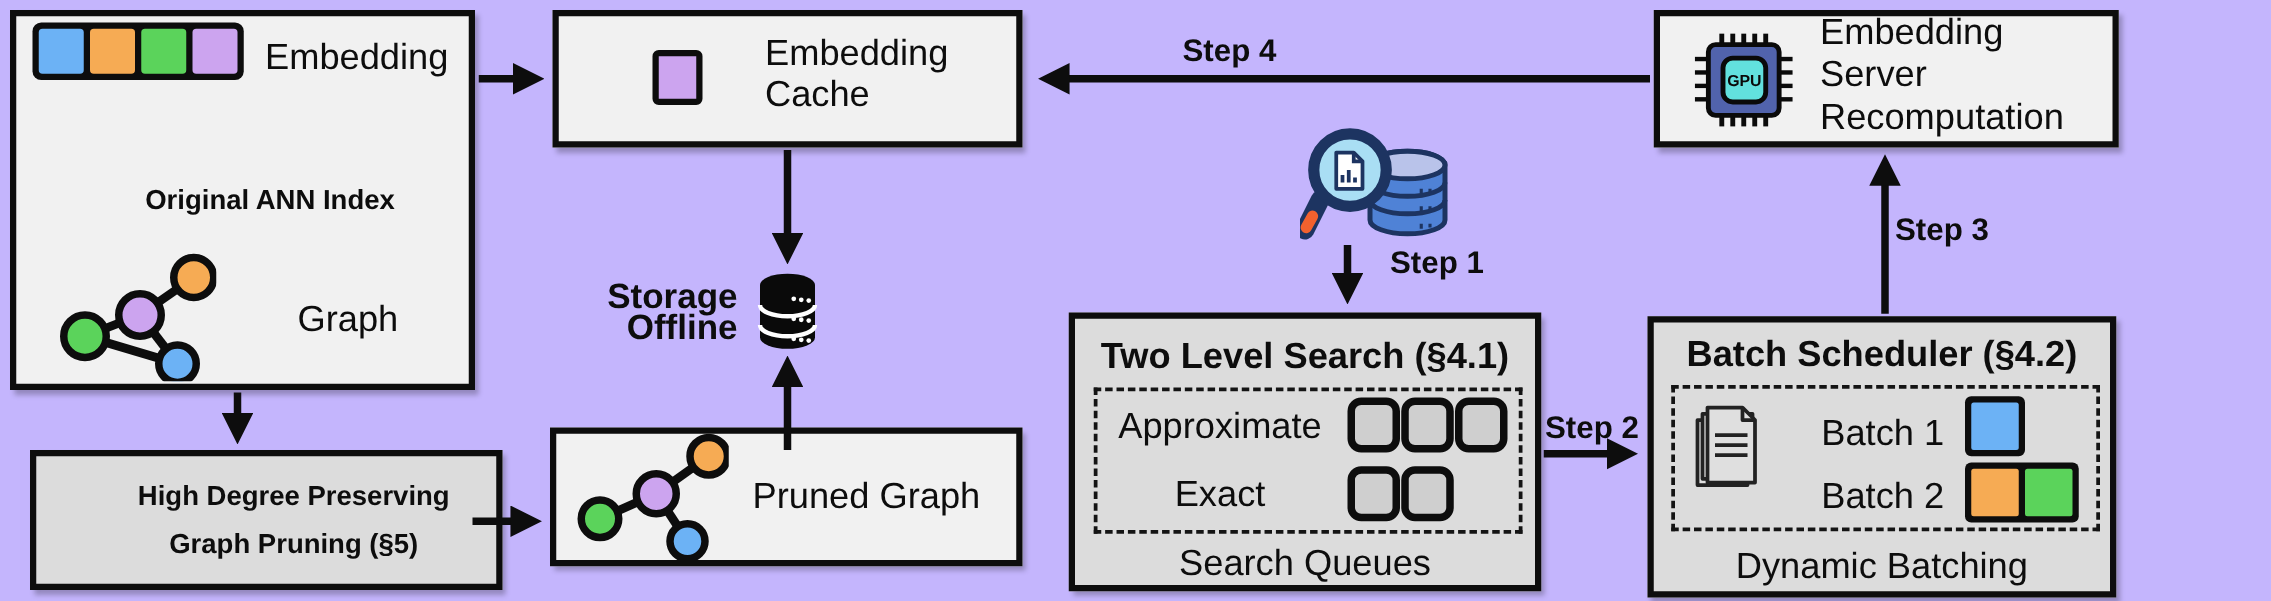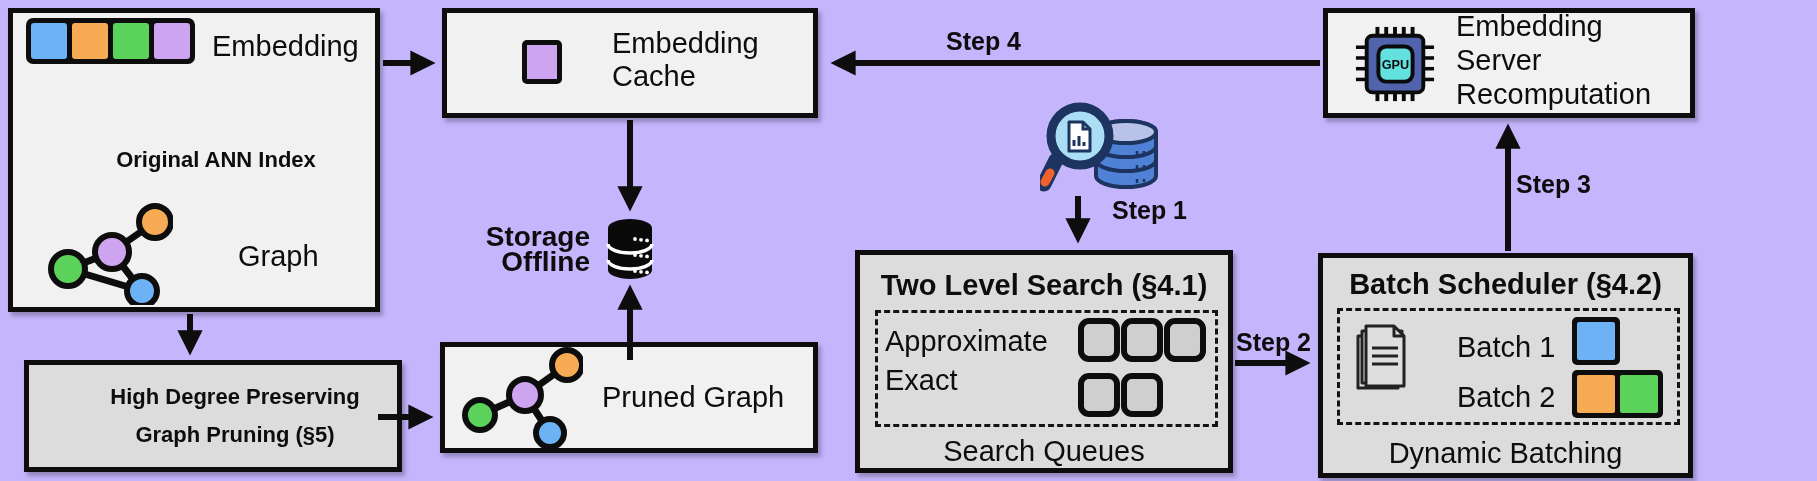--- a/index.html
+++ b/index.html
@@ -130,27 +130,27 @@
       <line x1="34" y1="50" x2="34" y2="44"></line>
       <line x1="39" y1="50" x2="39" y2="40"></line>
       <line x1="44" y1="50" x2="44" y2="46"></line>
     </g>
   </svg>
   <div class="t f25 b" style="left:1112px;top:198px;">Step 1</div>
 
   <div class="box dark" style="left:855px;top:250px;width:368px;height:213px;">
     <div class="t f29 b ctr" style="top:14px;">Two Level Search (§4.1)</div>
     <div class="dashed" style="left:15px;top:55px;width:337px;height:111px;"></div>
-    <div class="t f29" style="left:25px;top:70px;width:182px;text-align:left;">Approximate</div>
+    <div class="t f29" style="left:25px;top:70px;width:182px;text-align:center;">Approximate</div>
     <div class="qrow" style="left:218px;top:63px;">
       <div class="qslot"></div>
       <div class="qslot"></div>
       <div class="qslot"></div>
     </div>
-    <div class="t f29" style="left:25px;top:109px;width:182px;text-align:left;">Exact</div>
+    <div class="t f29" style="left:25px;top:125px;width:182px;text-align:center;">Exact</div>
     <div class="qrow" style="left:218px;top:118px;">
       <div class="qslot"></div>
       <div class="qslot"></div>
     </div>
     <div class="t f29 ctr" style="top:180px;">Search Queues</div>
   </div>
 
   <div class="box dark" style="left:1318px;top:253px;width:365px;height:215px;">
     <div class="t f29 b ctr" style="top:10px;">Batch Scheduler (§4.2)</div>
     <div class="dashed" style="left:14px;top:50px;width:337px;height:111px;"></div>

